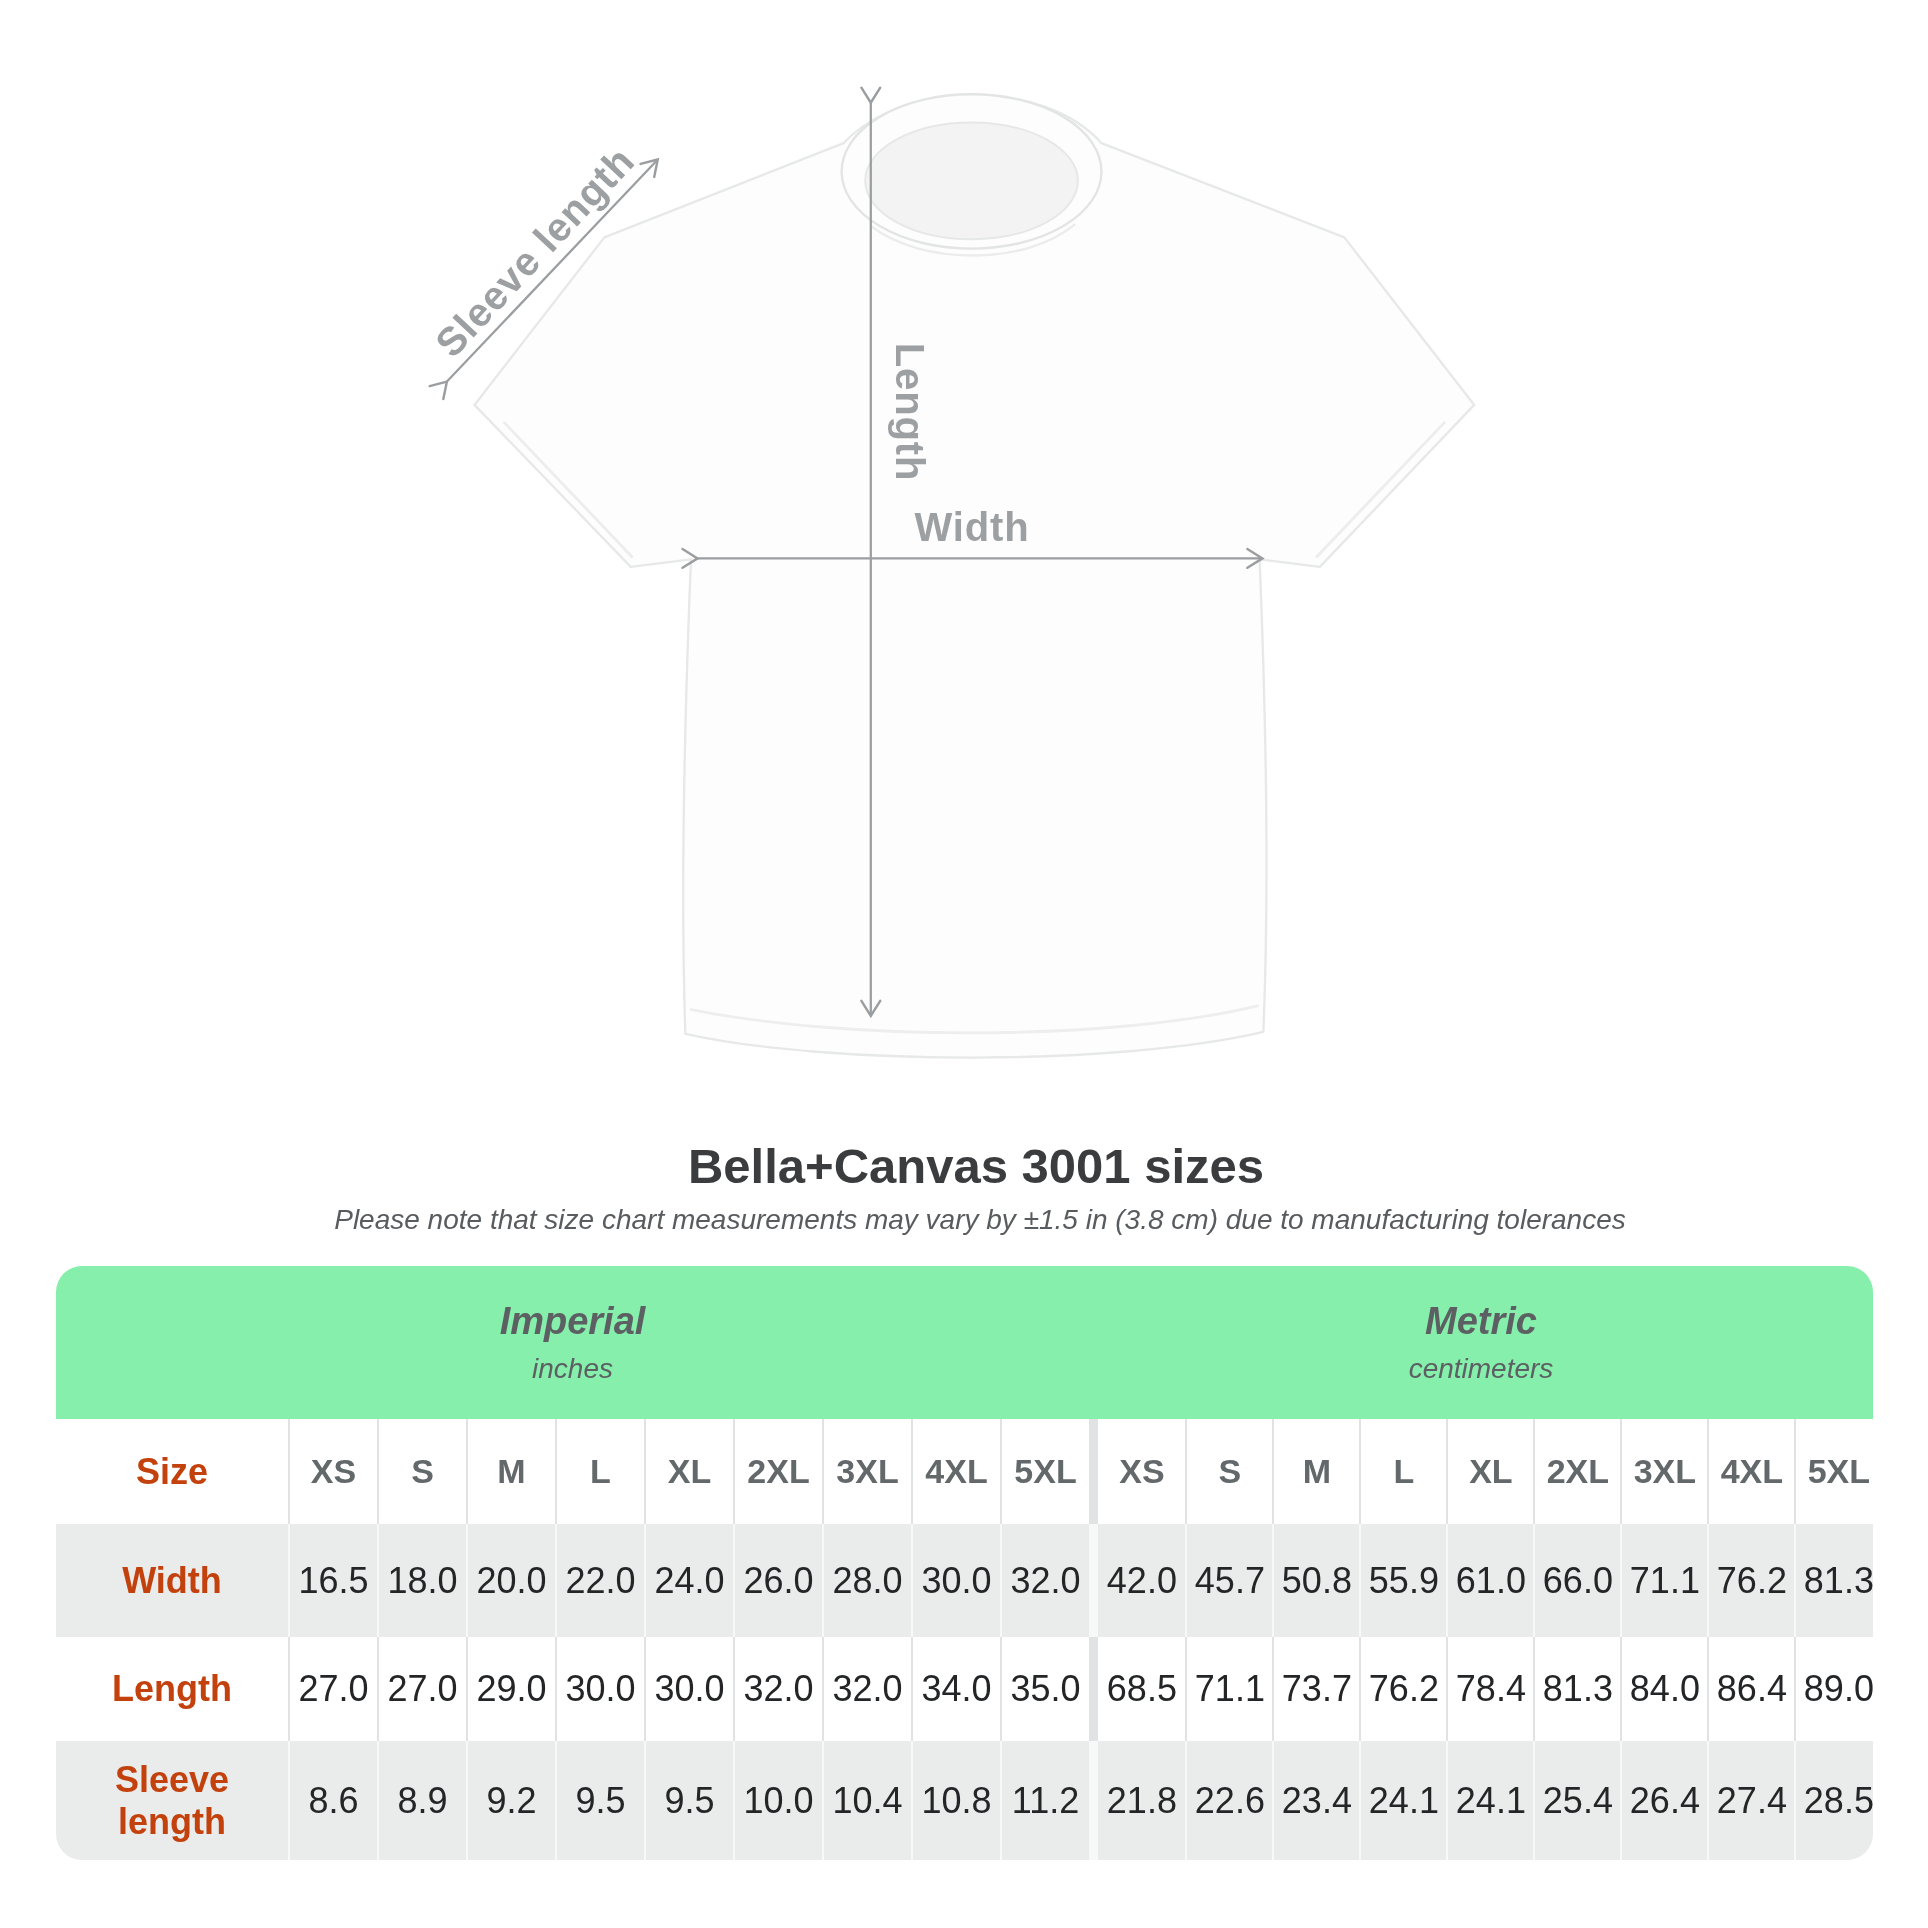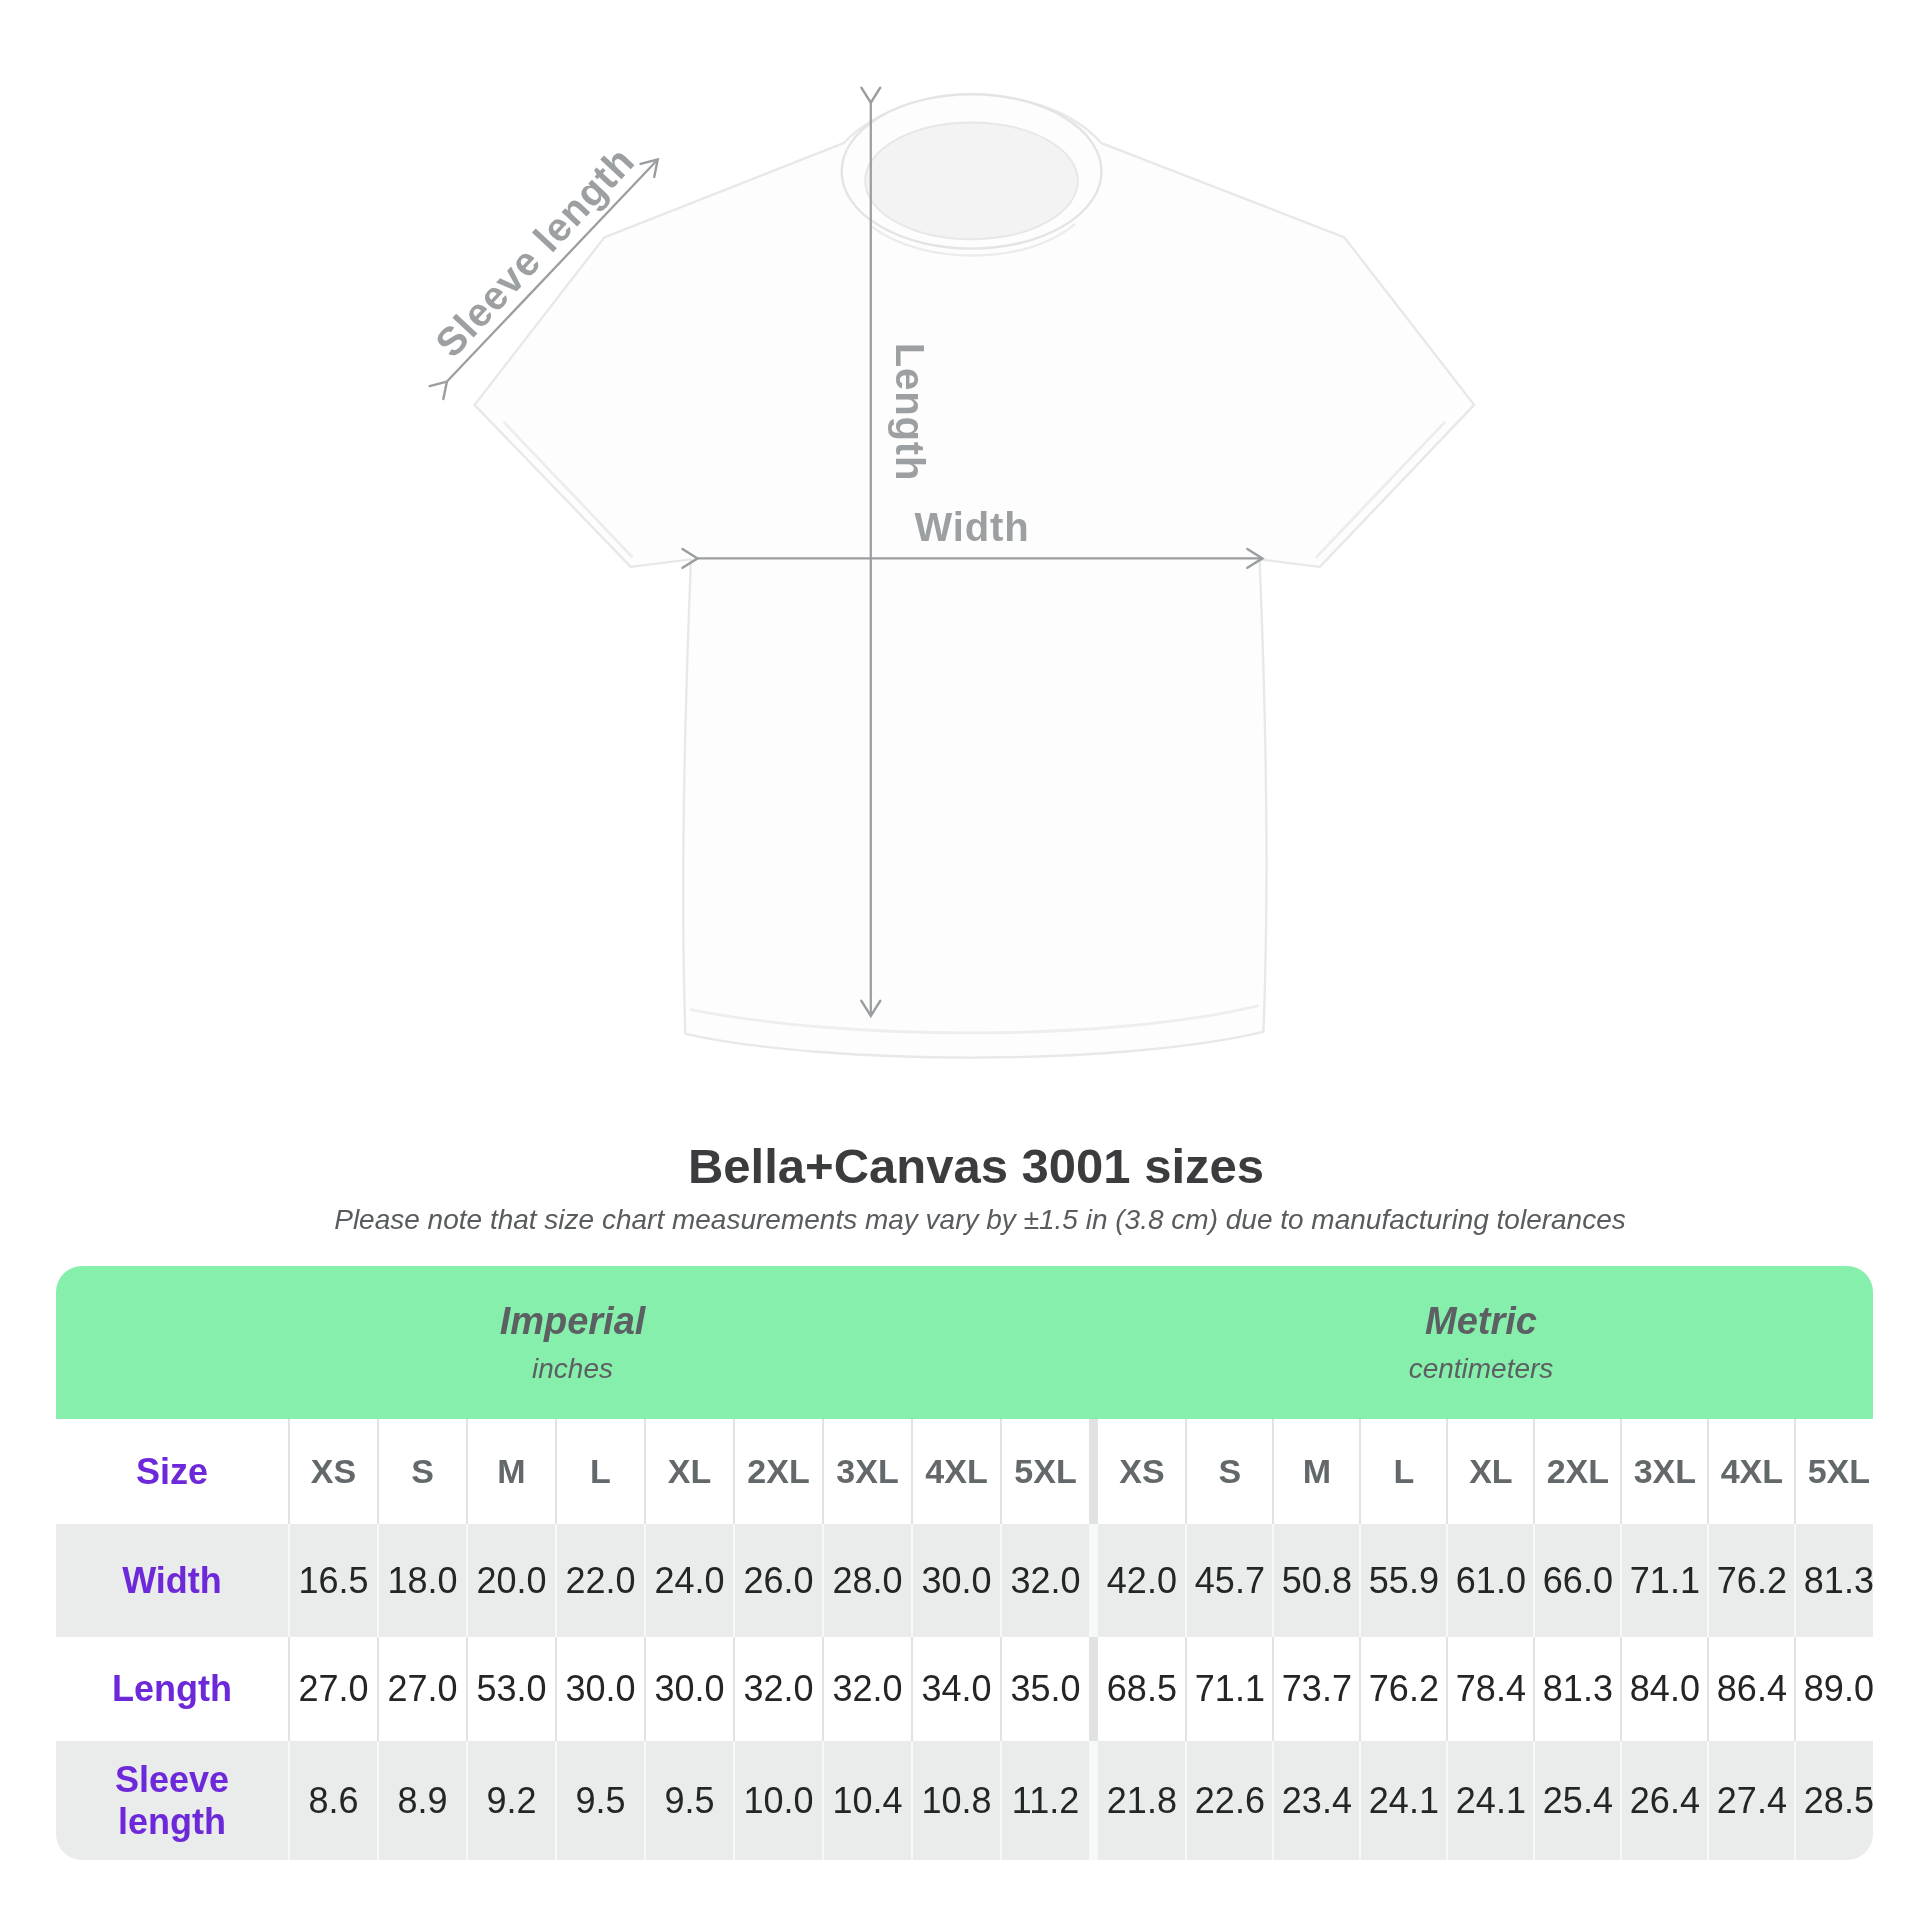--- a/index.html
+++ b/index.html
@@ -30,21 +30,21 @@
   .r-white{background:#ffffff;--sep:#e1e2e3;}
   .r-gray{background:#eaebeb;--sep:#f7f8f8;}
   .row-size{height:105px;}
   .row-d0{height:113px;}
   .row-d1{height:104px;}
   .row-d2{height:119px;}
   .cell{display:flex;align-items:center;justify-content:center;text-align:center;
         border-left:2.8px solid var(--sep);}
   .cell.nb{border-left:none;}
   .gapcell{background:var(--sep);}
-  .labcell{font-size:36px;font-weight:bold;color:#6d28d9;}
+  .labcell{font-size:36px;font-weight:bold;color:#c2410c;}
   .sizecell{font-size:34px;font-weight:bold;color:#63686b;}
   .numcell{font-size:36px;color:#232527;}
 </style>
 </head>
 <body>
 
 <main>
 
   <section class="diagram">
     <svg width="1928" height="1177" viewBox="0 0 2048 1250">
@@ -146,21 +146,21 @@
           <div class="cell numcell">61.0</div>
           <div class="cell numcell">66.0</div>
           <div class="cell numcell">71.1</div>
           <div class="cell numcell">76.2</div>
           <div class="cell numcell">81.3</div>
         </div>
         <div class="trow r-white row-d1">
           <div class="cell labcell  nb">Length</div>
           <div class="cell numcell">27.0</div>
           <div class="cell numcell">27.0</div>
-          <div class="cell numcell">53.0</div>
+          <div class="cell numcell">29.0</div>
           <div class="cell numcell">30.0</div>
           <div class="cell numcell">30.0</div>
           <div class="cell numcell">32.0</div>
           <div class="cell numcell">32.0</div>
           <div class="cell numcell">34.0</div>
           <div class="cell numcell">35.0</div>
           <div class="gapcell"></div>
           <div class="cell numcell nb">68.5</div>
           <div class="cell numcell">71.1</div>
           <div class="cell numcell">73.7</div>

